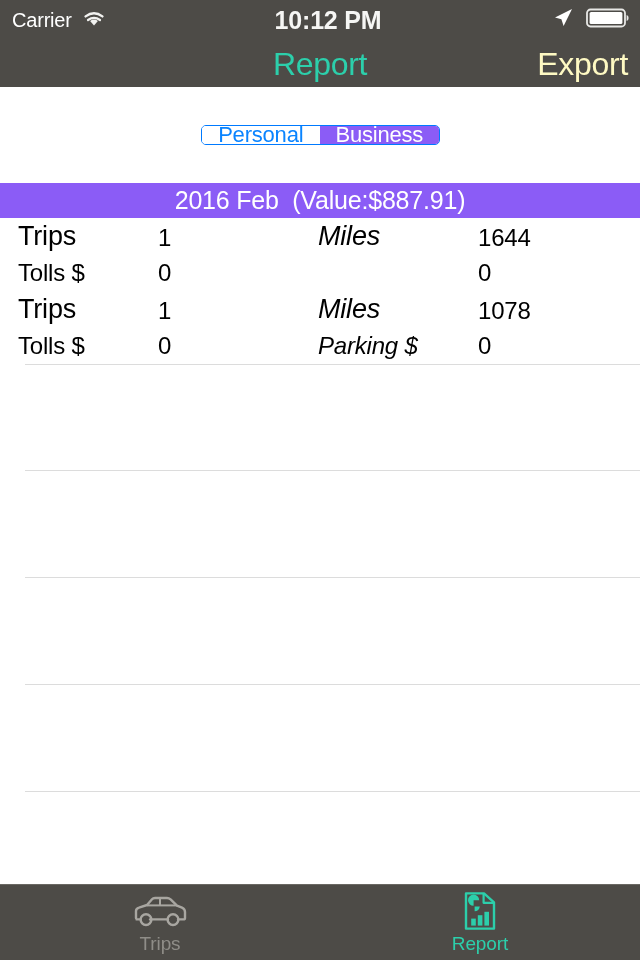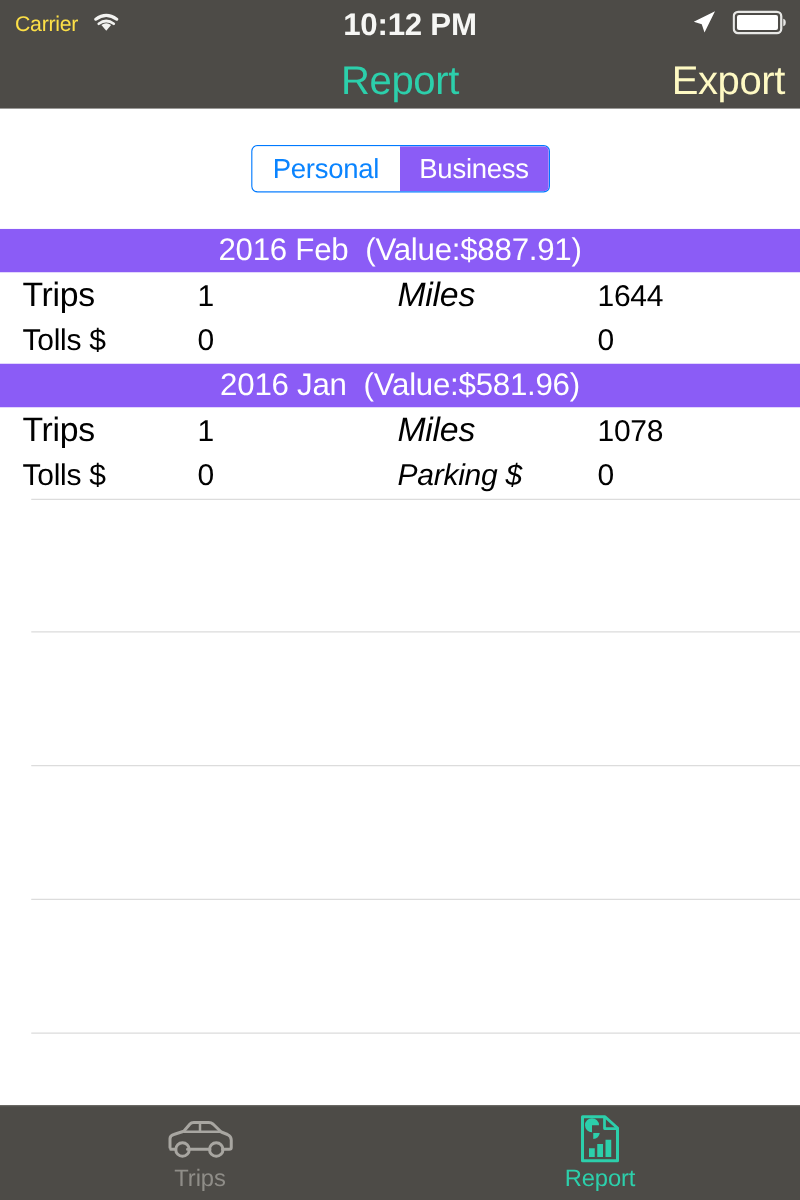--- a/index.html
+++ b/index.html
@@ -32,23 +32,23 @@
     color: #ffffff;
   }
   .sb-left {
     position: absolute;
     left: 12px;
     display: flex;
     align-items: center;
     gap: 9px;
   }
   .sb-carrier {
-    font-size: 17px;
-    letter-spacing: -0.2px;
-    color: #fde047;
+    font-size: 20px;
+    letter-spacing: -0.2px;
+    color: #ffffff;
   }
   .sb-wifi { display: block; }
   .sb-center {
     position: absolute;
     left: 0; right: 0;
     text-align: center;
     font-size: 25px;
     font-weight: bold;
     letter-spacing: -0.2px;
     color: #f6f6f4;
@@ -98,21 +98,21 @@
     width: 640px;
     height: 96px;
     background: #ffffff;
     display: flex;
     align-items: center;
     justify-content: center;
   }
   .segmented {
     display: flex;
     width: 239px;
-    height: 38px;
+    height: 20px;
     border: 1.5px solid #007aff;
     border-radius: 5px;
     overflow: hidden;
     background: #ffffff;
   }
   .seg-btn {
     flex: 1;
     display: flex;
     align-items: center;
     justify-content: center;
@@ -290,23 +290,20 @@
         <span class="cell-value col-b-value">1644</span>
       </div>
       <div class="data-row r2">
         <span class="cell-label col-a-label">Tolls $</span>
         <span class="cell-value col-a-value">0</span>
         <span class="cell-label col-b-label"></span>
         <span class="cell-value col-b-value">0</span>
       </div>
     </div>
 
-    <div class="sec-header">
-      <span class="sec-header-text">2016 Jan  (Value:$581.96)</span>
-    </div>
     <div class="sec-body">
       <div class="data-row r1">
         <span class="cell-label col-a-label">Trips</span>
         <span class="cell-value col-a-value">1</span>
         <span class="cell-label col-b-label">Miles</span>
         <span class="cell-value col-b-value">1078</span>
       </div>
       <div class="data-row r2">
         <span class="cell-label col-a-label">Tolls $</span>
         <span class="cell-value col-a-value">0</span>

